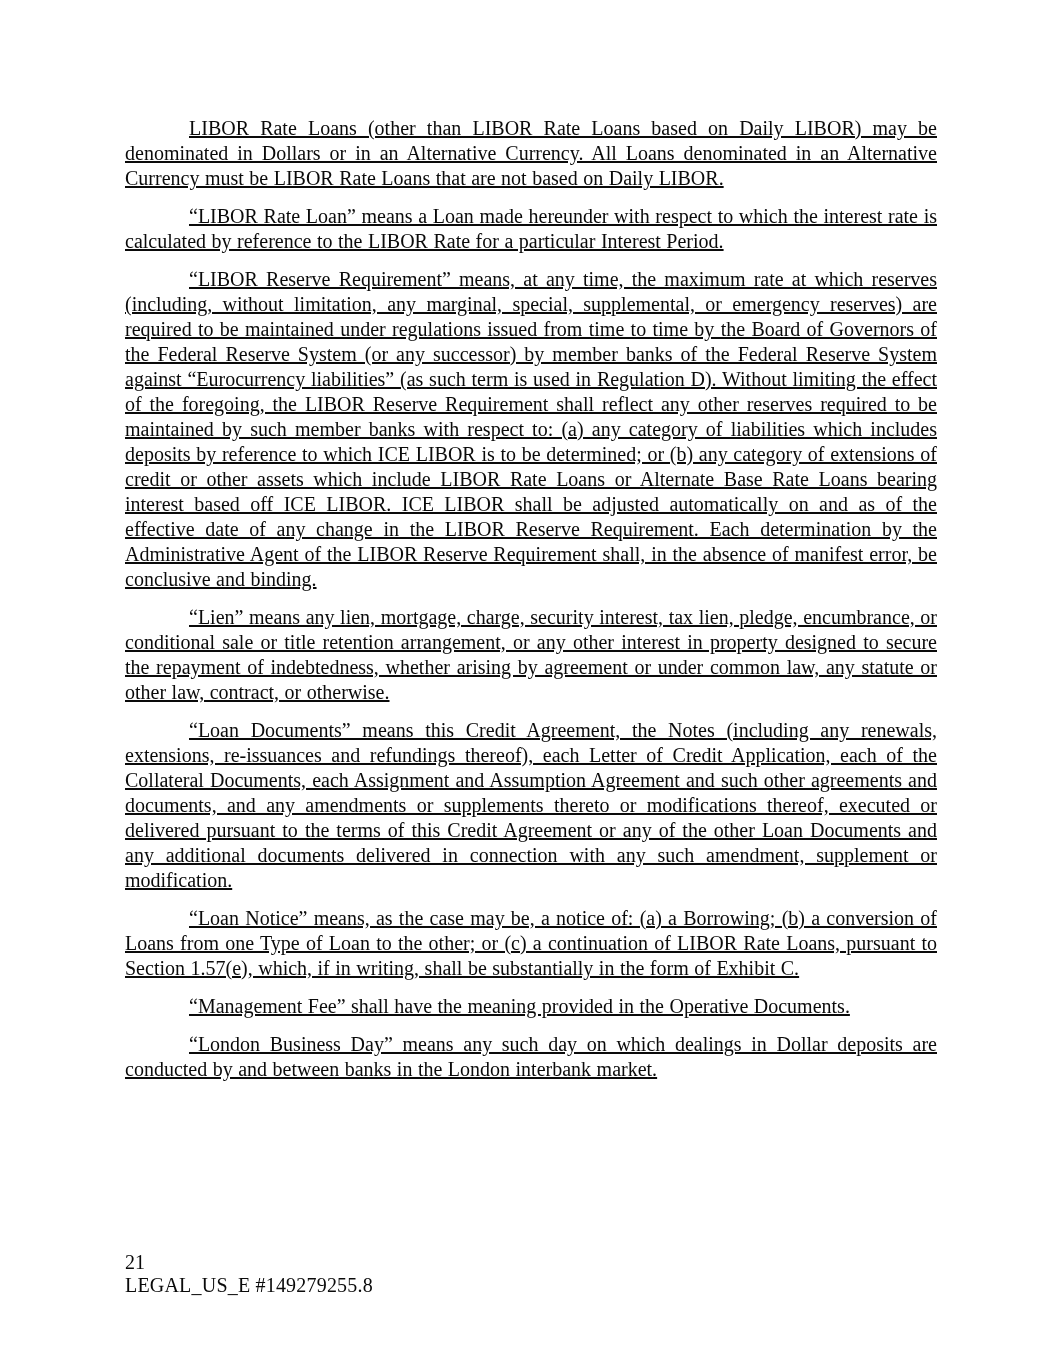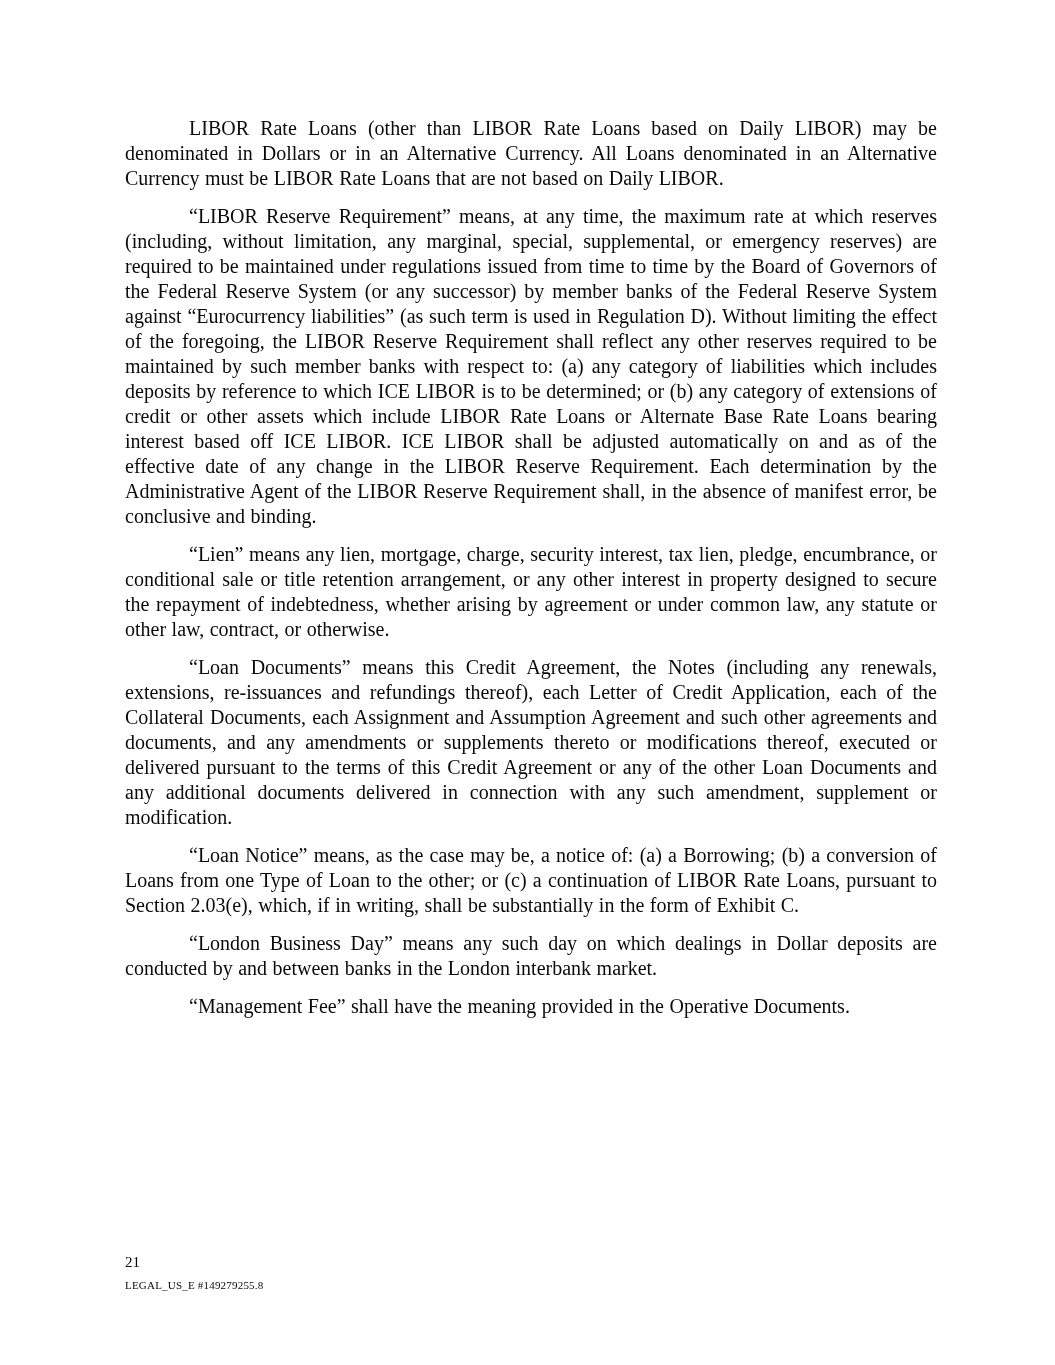--- a/index.html
+++ b/index.html
@@ -23,49 +23,51 @@
     left: 125px;
     width: 812px;
   }
   .para {
     margin: 0 0 13px 0;
     font-size: 20px;
     line-height: 25px;
     text-align: justify;
     text-indent: 64px;
     word-spacing: 0.5px;
+    text-decoration: underline;
   }
   .footer {
     position: absolute;
     left: 125px;
     top: 1249px;
   }
   .page-number {
-    font-size: 15px;
+    font-size: 20px;
     line-height: 26px;
     margin: 0;
   }
   .doc-id {
-    font-size: 11px;
+    font-size: 20px;
     line-height: 20px;
     margin: 0;
     letter-spacing: 0.2px;
   }
 </style>
 </head>
 <body>
 
 <div class="page">
   <div class="content">
     <p class="para">LIBOR Rate Loans (other than LIBOR Rate Loans based on Daily LIBOR) may be denominated in Dollars or in an Alternative Currency.  All Loans denominated in an Alternative Currency must be LIBOR Rate Loans that are not based on Daily LIBOR.</p>
+    <p class="para">“LIBOR Rate Loan” means a Loan made hereunder with respect to which the interest rate is calculated by reference to the LIBOR Rate for a particular Interest Period.</p>
     <p class="para">“LIBOR Reserve Requirement” means, at any time, the maximum rate at which reserves (including, without limitation, any marginal, special, supplemental, or emergency reserves) are required to be maintained under regulations issued from time to time by the Board of Governors of the Federal Reserve System (or any successor) by member banks of the Federal Reserve System against “Eurocurrency liabilities” (as such term is used in Regulation D).  Without limiting the effect of the foregoing, the LIBOR Reserve Requirement shall reflect any other reserves required to be maintained by such member banks with respect to: (a) any category of liabilities which includes deposits by reference to which ICE LIBOR is to be determined; or (b) any category of extensions of credit or other assets which include LIBOR Rate Loans or Alternate Base Rate Loans bearing interest based off ICE LIBOR.  ICE LIBOR shall be adjusted automatically on and as of the effective date of any change in the LIBOR Reserve Requirement.  Each determination by the Administrative Agent of the LIBOR Reserve Requirement shall, in the absence of manifest error, be conclusive and binding.</p>
     <p class="para">“Lien” means any lien, mortgage, charge, security interest, tax lien, pledge, encumbrance, or conditional sale or title retention arrangement, or any other interest in property designed to secure the repayment of indebtedness, whether arising by agreement or under common law, any statute or other law, contract, or otherwise.</p>
     <p class="para">“Loan Documents” means this Credit Agreement, the Notes (including any renewals, extensions, re-issuances and refundings thereof), each Letter of Credit Application, each of the Collateral Documents, each Assignment and Assumption Agreement and such other agreements and documents, and any amendments or supplements thereto or modifications thereof, executed or delivered pursuant to the terms of this Credit Agreement or any of the other Loan Documents and any additional documents delivered in connection with any such amendment, supplement or modification.</p>
-    <p class="para">“Loan Notice” means, as the case may be, a notice of: (a) a Borrowing; (b) a conversion of Loans from one Type of Loan to the other; or (c) a continuation of LIBOR Rate Loans, pursuant to Section 2.03(e), which, if in writing, shall be substantially in the form of Exhibit C.</p>
+    <p class="para">“Loan Notice” means, as the case may be, a notice of: (a) a Borrowing; (b) a conversion of Loans from one Type of Loan to the other; or (c) a continuation of LIBOR Rate Loans, pursuant to Section 1.57(e), which, if in writing, shall be substantially in the form of Exhibit C.</p>
+    <p class="para">“Management Fee” shall have the meaning provided in the Operative Documents.</p>
     <p class="para">“London Business Day” means any such day on which dealings in Dollar deposits are conducted by and between banks in the London interbank market.</p>
-    <p class="para">“Management Fee” shall have the meaning provided in the Operative Documents.</p>
   </div>
 
   <div class="footer">
     <p class="page-number">21</p>
     <p class="doc-id">LEGAL_US_E #149279255.8</p>
   </div>
 </div>
 
 </body></html>

